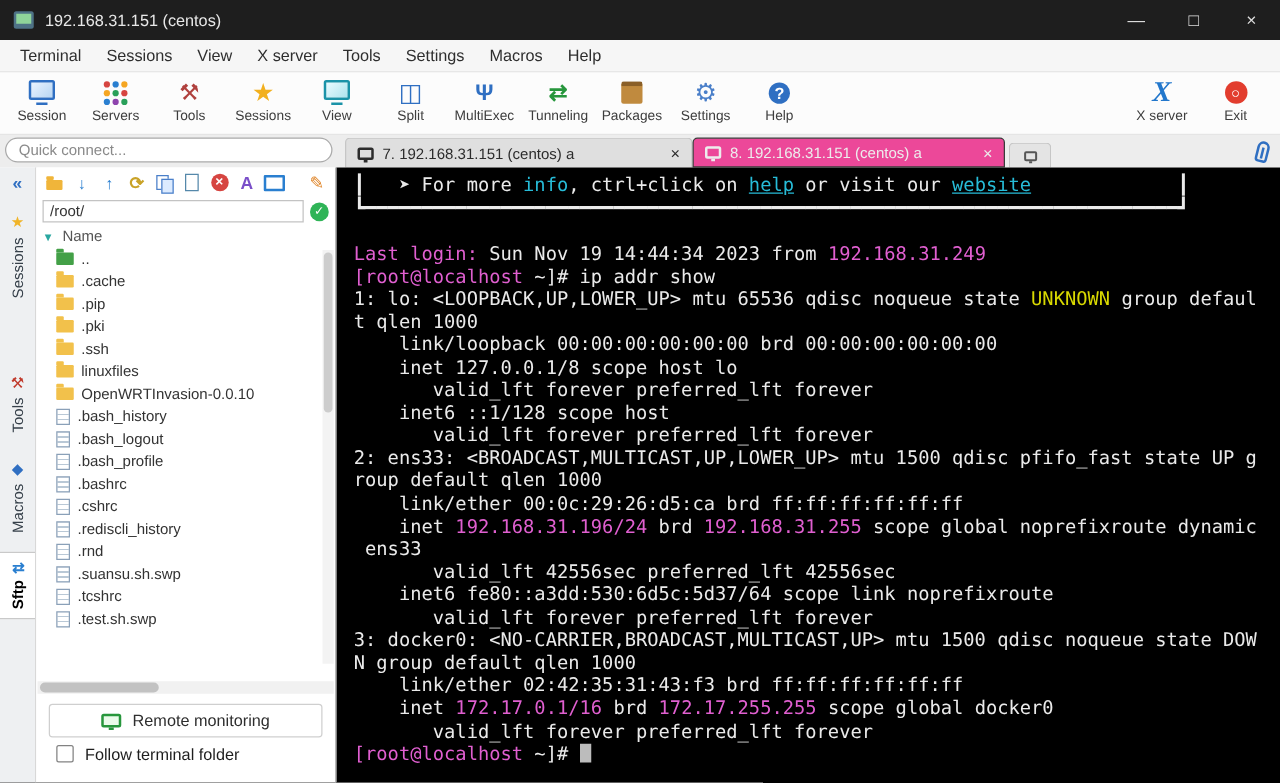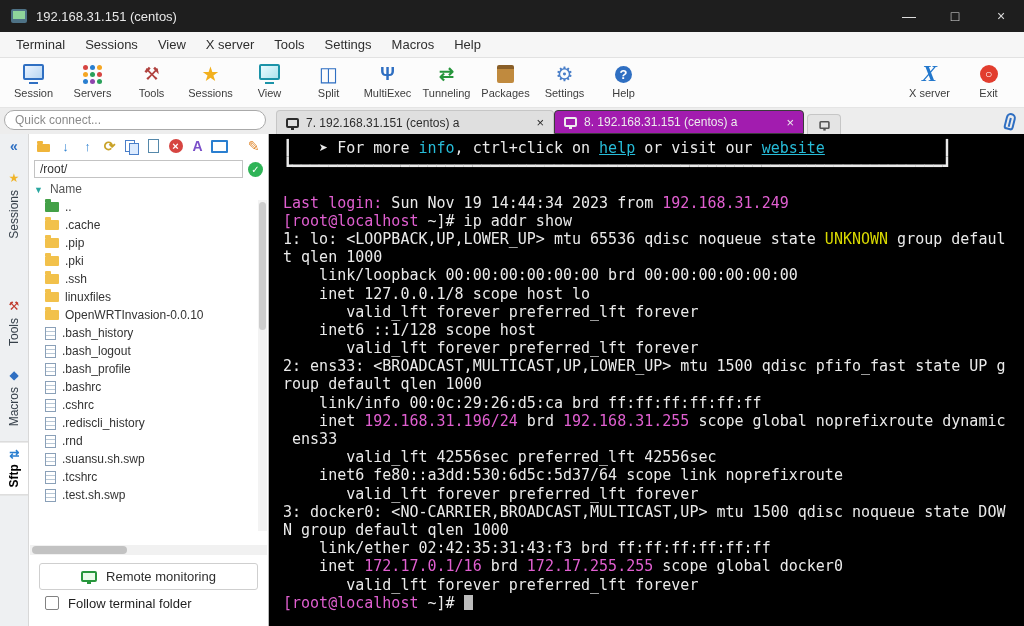--- a/index.html
+++ b/index.html
@@ -46,21 +46,21 @@
   .ic-xserver::before { content:"X"; font-style:italic; font-weight:bold; font-size:23px; font-family:"Liberation Serif", serif; color:#2277cc; }
   .ic-exit::before { content:"○"; display:block; width:18px; height:18px; border-radius:50%; background:#e23d2e; color:#fff; font-size:12px; font-weight:bold; line-height:18px; text-align:center; }
 
   
   .qc-row { height:26px; background:#ededed; display:flex; align-items:flex-end; flex:none; }
   .qc-input { width:262px; height:20px; margin:0 10px 3px 4px; align-self:center; border:1px solid #aaa; border-radius:10px; padding:0 10px; font-size:12px; color:#444; outline:none; font-family:inherit; }
   .qc-input::placeholder { color:#8a8a8a; }
   .tabs { display:flex; align-items:flex-end; }
   .tab { height:24px; display:flex; align-items:center; padding:0 9px; font-size:12px; border-top-left-radius:4px; border-top-right-radius:4px; white-space:nowrap; }
   .tab.inactive { background:#dfdfdf; border:1px solid #c6c6c6; border-bottom:none; color:#2c2c2c; min-width:278px; }
-  .tab.active { background:#a21caf; border:1px solid #3b3b3b; color:#ededed; min-width:250px; }
+  .tab.active { background:#ec4899; border:1px solid #3b3b3b; color:#ededed; min-width:250px; }
   .tab-mon { width:13px; height:10px; border:2px solid currentColor; border-radius:2px; position:relative; margin-right:7px; flex:none; }
   .tab-mon::after { content:""; position:absolute; left:3px; bottom:-4px; width:3px; height:2px; background:currentColor; }
   .tab-close { margin-left:auto; padding-left:14px; font-size:13px; }
   .tab-mini { width:34px; height:20px; margin:0 0 0 3px; background:#e4e4e4; border:1px solid #c6c6c6; border-bottom:none; border-top-left-radius:4px; border-top-right-radius:4px; display:flex; align-items:center; justify-content:center; color:#555; }
   .tab-mini .tab-mon { margin:0; transform:scale(.8); }
   .paperclip { width:10px; height:17px; margin:0 9px 4px auto; border:2px solid #2f6fc2; border-radius:5px 5px 3px 3px; position:relative; transform:rotate(14deg); }
   .paperclip::after { content:""; position:absolute; left:2px; top:3px; width:2px; height:9px; background:#2f6fc2; }
 
   
   .main { flex:1; display:flex; min-height:0; }
@@ -367,21 +367,21 @@
         <div class="term-line" data-name="terminal-line"><span data-name="terminal-text" style="color: rgb(224, 95, 208);">[root@localhost</span><span data-name="terminal-text" style="color: rgb(234, 234, 234);"> ~]# ip addr show</span></div>
         <div class="term-line" data-name="terminal-line"><span data-name="terminal-text" style="color: rgb(234, 234, 234);">1: lo: &lt;LOOPBACK,UP,LOWER_UP&gt; mtu 65536 qdisc noqueue state </span><span data-name="terminal-text" style="color: rgb(216, 216, 0);">UNKNOWN</span><span data-name="terminal-text" style="color: rgb(234, 234, 234);"> group defaul</span></div>
         <div class="term-line" data-name="terminal-line"><span data-name="terminal-text" style="color: rgb(234, 234, 234);">t qlen 1000</span></div>
         <div class="term-line" data-name="terminal-line"><span data-name="terminal-text" style="color: rgb(234, 234, 234);">    link/loopback 00:00:00:00:00:00 brd 00:00:00:00:00:00</span></div>
         <div class="term-line" data-name="terminal-line"><span data-name="terminal-text" style="color: rgb(234, 234, 234);">    inet 127.0.0.1/8 scope host lo</span></div>
         <div class="term-line" data-name="terminal-line"><span data-name="terminal-text" style="color: rgb(234, 234, 234);">       valid_lft forever preferred_lft forever</span></div>
         <div class="term-line" data-name="terminal-line"><span data-name="terminal-text" style="color: rgb(234, 234, 234);">    inet6 ::1/128 scope host</span></div>
         <div class="term-line" data-name="terminal-line"><span data-name="terminal-text" style="color: rgb(234, 234, 234);">       valid_lft forever preferred_lft forever</span></div>
         <div class="term-line" data-name="terminal-line"><span data-name="terminal-text" style="color: rgb(234, 234, 234);">2: ens33: &lt;BROADCAST,MULTICAST,UP,LOWER_UP&gt; mtu 1500 qdisc pfifo_fast state UP g</span></div>
         <div class="term-line" data-name="terminal-line"><span data-name="terminal-text" style="color: rgb(234, 234, 234);">roup default qlen 1000</span></div>
-        <div class="term-line" data-name="terminal-line"><span data-name="terminal-text" style="color: rgb(234, 234, 234);">    link/info 00:0c:29:26:d5:ca brd ff:ff:ff:ff:ff:ff</span></div>
+        <div class="term-line" data-name="terminal-line"><span data-name="terminal-text" style="color: rgb(234, 234, 234);">    link/ether 00:0c:29:26:d5:ca brd ff:ff:ff:ff:ff:ff</span></div>
         <div class="term-line" data-name="terminal-line"><span data-name="terminal-text" style="color: rgb(234, 234, 234);">    inet </span><span data-name="terminal-text" style="color: rgb(224, 95, 208);">192.168.31.196/24</span><span data-name="terminal-text" style="color: rgb(234, 234, 234);"> brd </span><span data-name="terminal-text" style="color: rgb(224, 95, 208);">192.168.31.255</span><span data-name="terminal-text" style="color: rgb(234, 234, 234);"> scope global noprefixroute dynamic</span></div>
         <div class="term-line" data-name="terminal-line"><span data-name="terminal-text" style="color: rgb(234, 234, 234);"> ens33</span></div>
         <div class="term-line" data-name="terminal-line"><span data-name="terminal-text" style="color: rgb(234, 234, 234);">       valid_lft 42556sec preferred_lft 42556sec</span></div>
         <div class="term-line" data-name="terminal-line"><span data-name="terminal-text" style="color: rgb(234, 234, 234);">    inet6 fe80::a3dd:530:6d5c:5d37/64 scope link noprefixroute</span></div>
         <div class="term-line" data-name="terminal-line"><span data-name="terminal-text" style="color: rgb(234, 234, 234);">       valid_lft forever preferred_lft forever</span></div>
         <div class="term-line" data-name="terminal-line"><span data-name="terminal-text" style="color: rgb(234, 234, 234);">3: docker0: &lt;NO-CARRIER,BROADCAST,MULTICAST,UP&gt; mtu 1500 qdisc noqueue state DOW</span></div>
         <div class="term-line" data-name="terminal-line"><span data-name="terminal-text" style="color: rgb(234, 234, 234);">N group default qlen 1000</span></div>
         <div class="term-line" data-name="terminal-line"><span data-name="terminal-text" style="color: rgb(234, 234, 234);">    link/ether 02:42:35:31:43:f3 brd ff:ff:ff:ff:ff:ff</span></div>
         <div class="term-line" data-name="terminal-line"><span data-name="terminal-text" style="color: rgb(234, 234, 234);">    inet </span><span data-name="terminal-text" style="color: rgb(224, 95, 208);">172.17.0.1/16</span><span data-name="terminal-text" style="color: rgb(234, 234, 234);"> brd </span><span data-name="terminal-text" style="color: rgb(224, 95, 208);">172.17.255.255</span><span data-name="terminal-text" style="color: rgb(234, 234, 234);"> scope global docker0</span></div>
         <div class="term-line" data-name="terminal-line"><span data-name="terminal-text" style="color: rgb(234, 234, 234);">       valid_lft forever preferred_lft forever</span></div>

